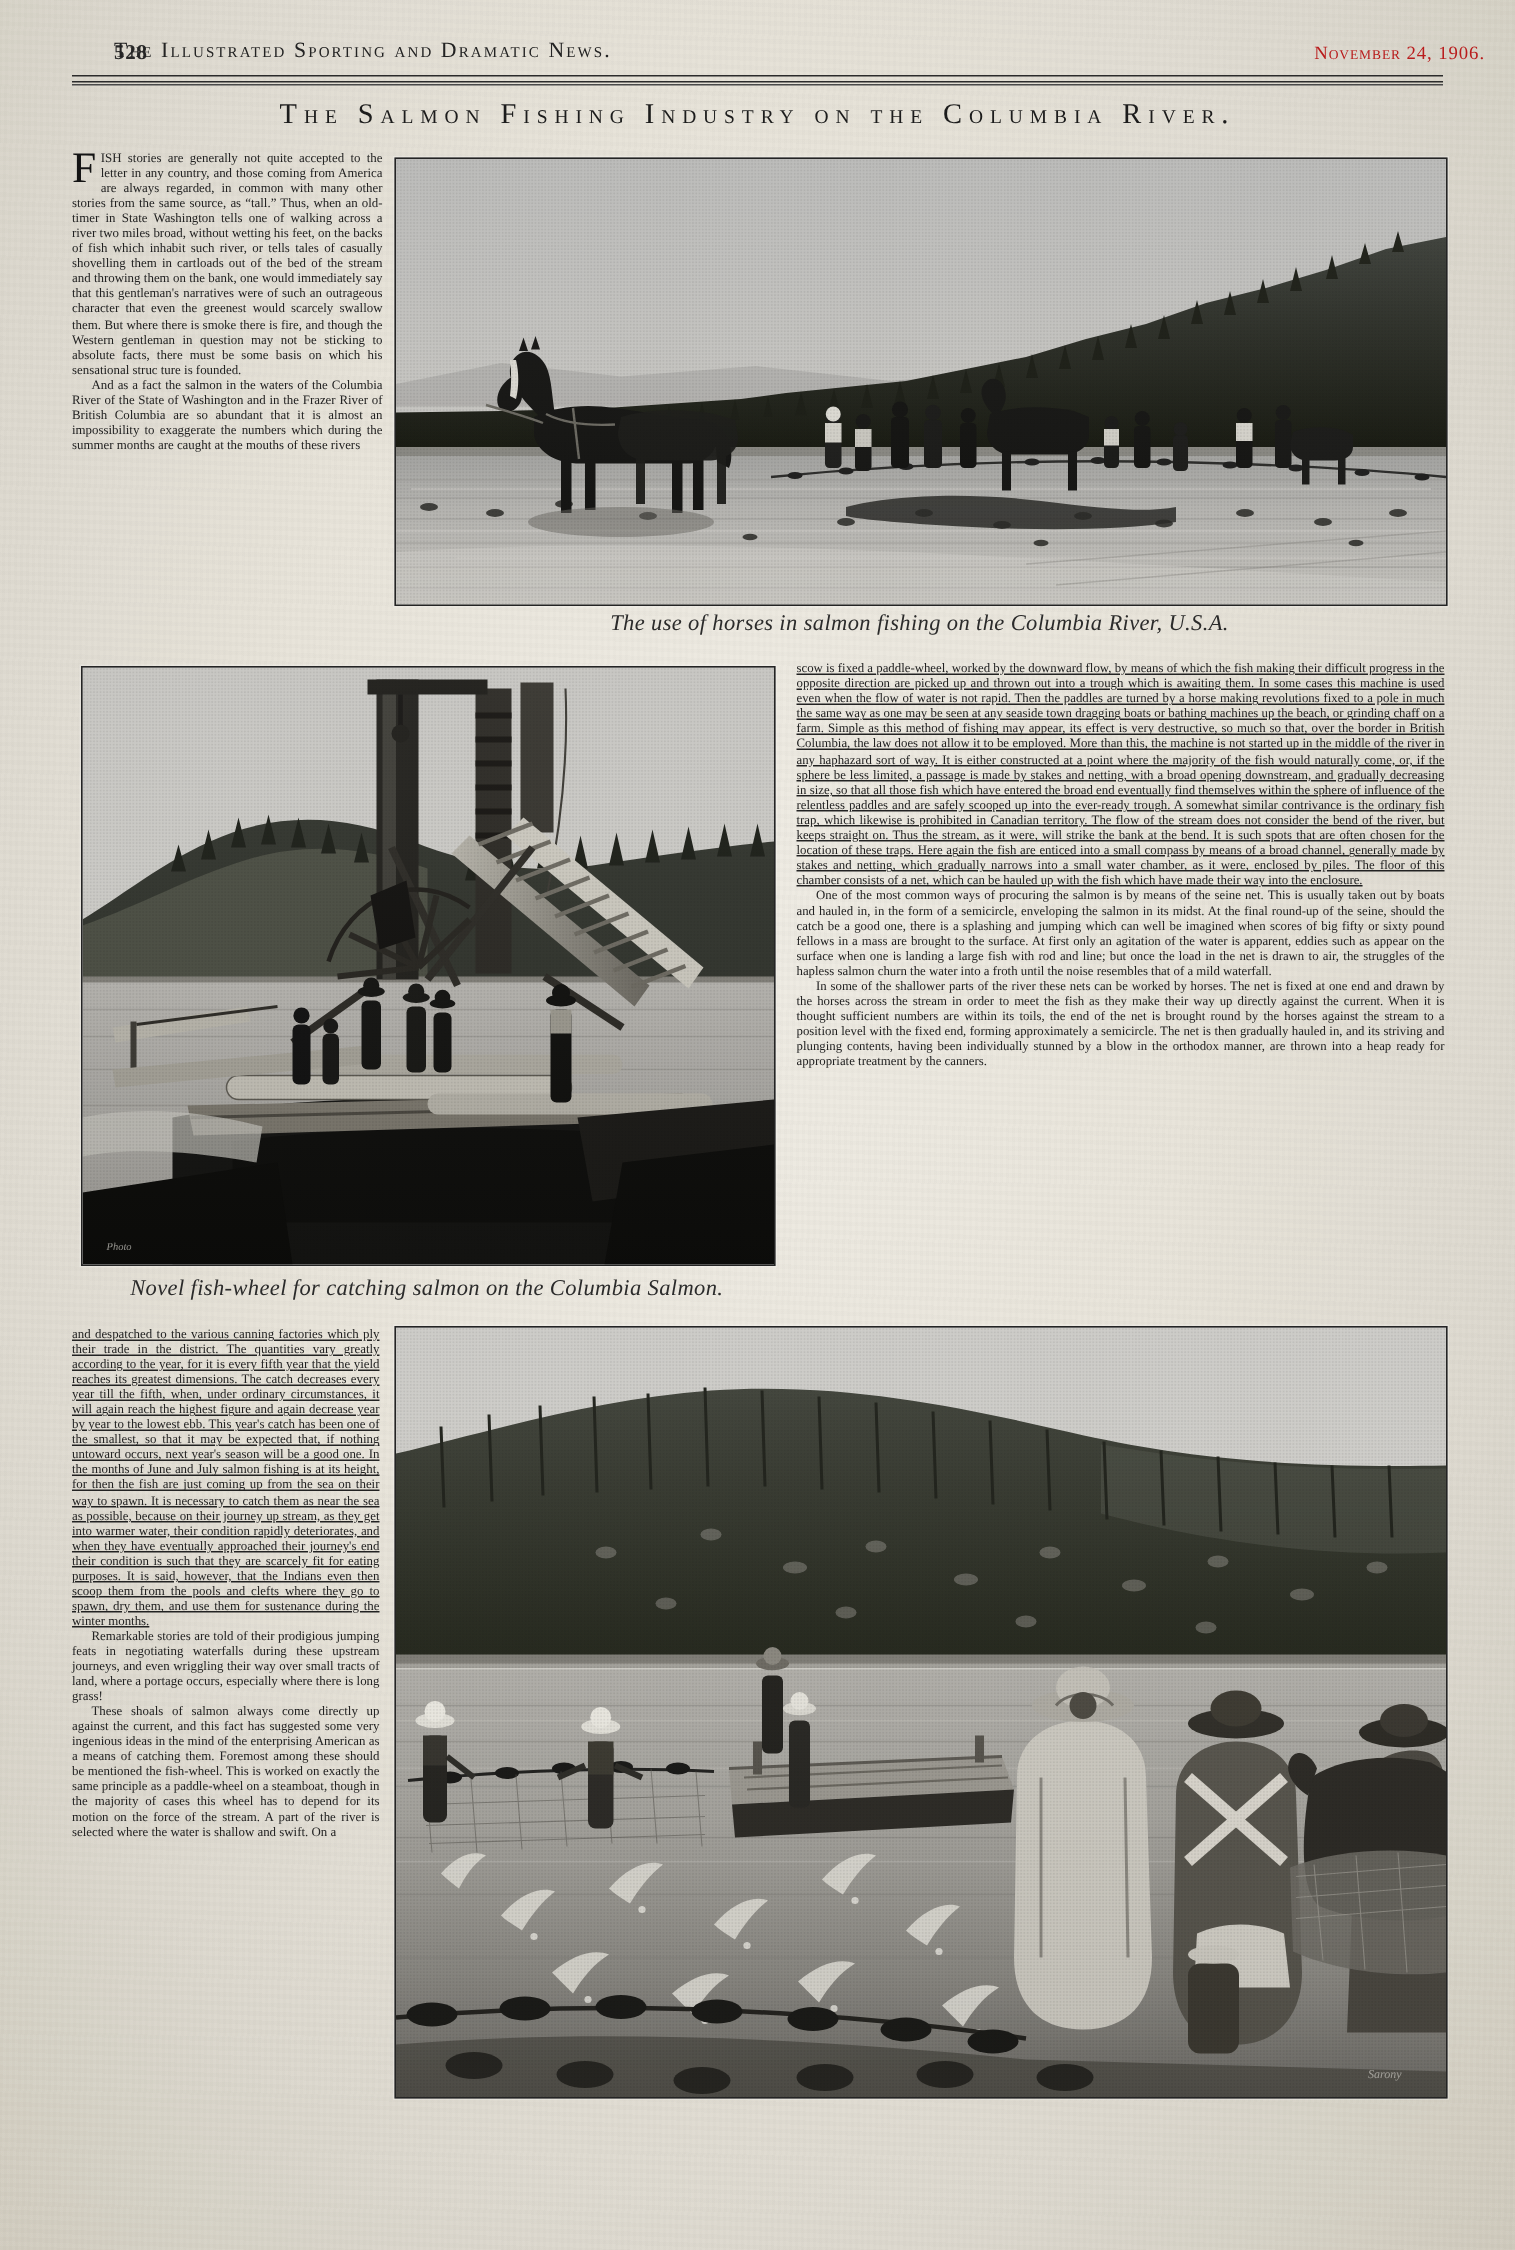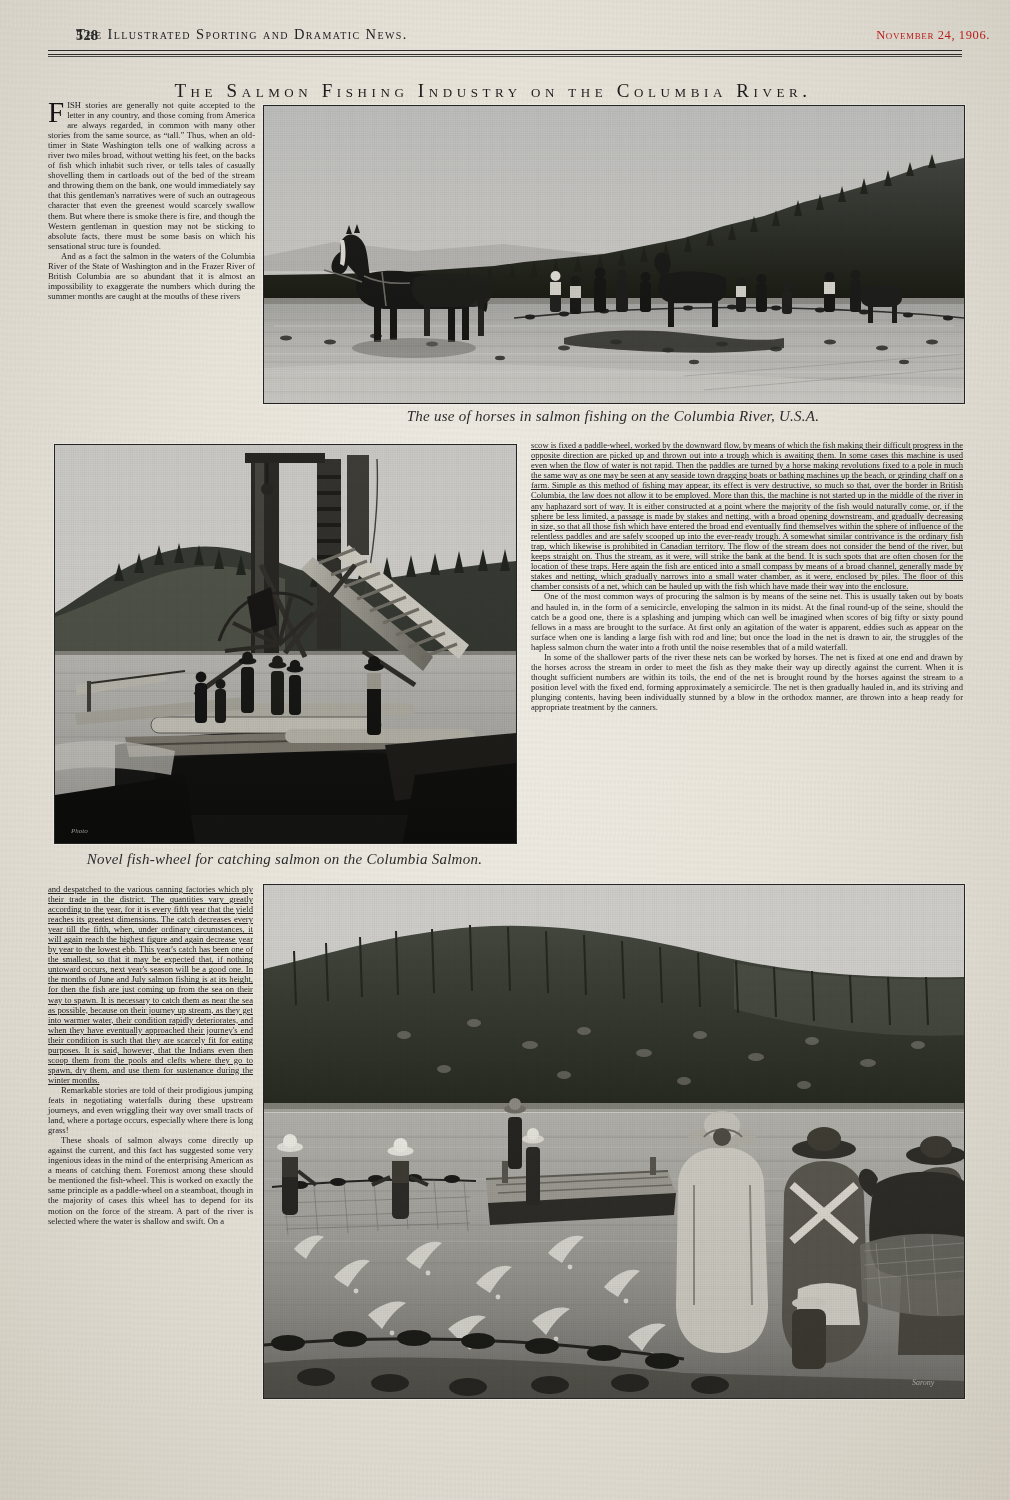--- a/index.html
+++ b/index.html
@@ -49,26 +49,25 @@
     position:absolute;left:48px;top:50px;width:914px;
     border-top:1.6px solid #2b2b2b;border-bottom:1.1px solid #2b2b2b;height:3px;
   }
   .rule-dbl:after{
     content:"";position:absolute;left:0;right:0;top:5px;height:0;
     border-top:.8px solid #4a4a4a;
   }
 
   
   .headline{
-    position:absolute;left:36px;top:66px;width:914px;
+    position:absolute;left:48px;top:66px;width:914px;
     text-align:center;
     font-size:19px;letter-spacing:4.6px;color:#1c1c1c;
     font-variant:small-caps;
     white-space:nowrap;
-    margin-top:14px;
   }
 
   
   .col{
     position:absolute;
     font-size:8.6px;line-height:10.05px;
     text-align:justify;
     text-justify:inter-word;
     color:#222;
     -webkit-hyphens:none;hyphens:none;

